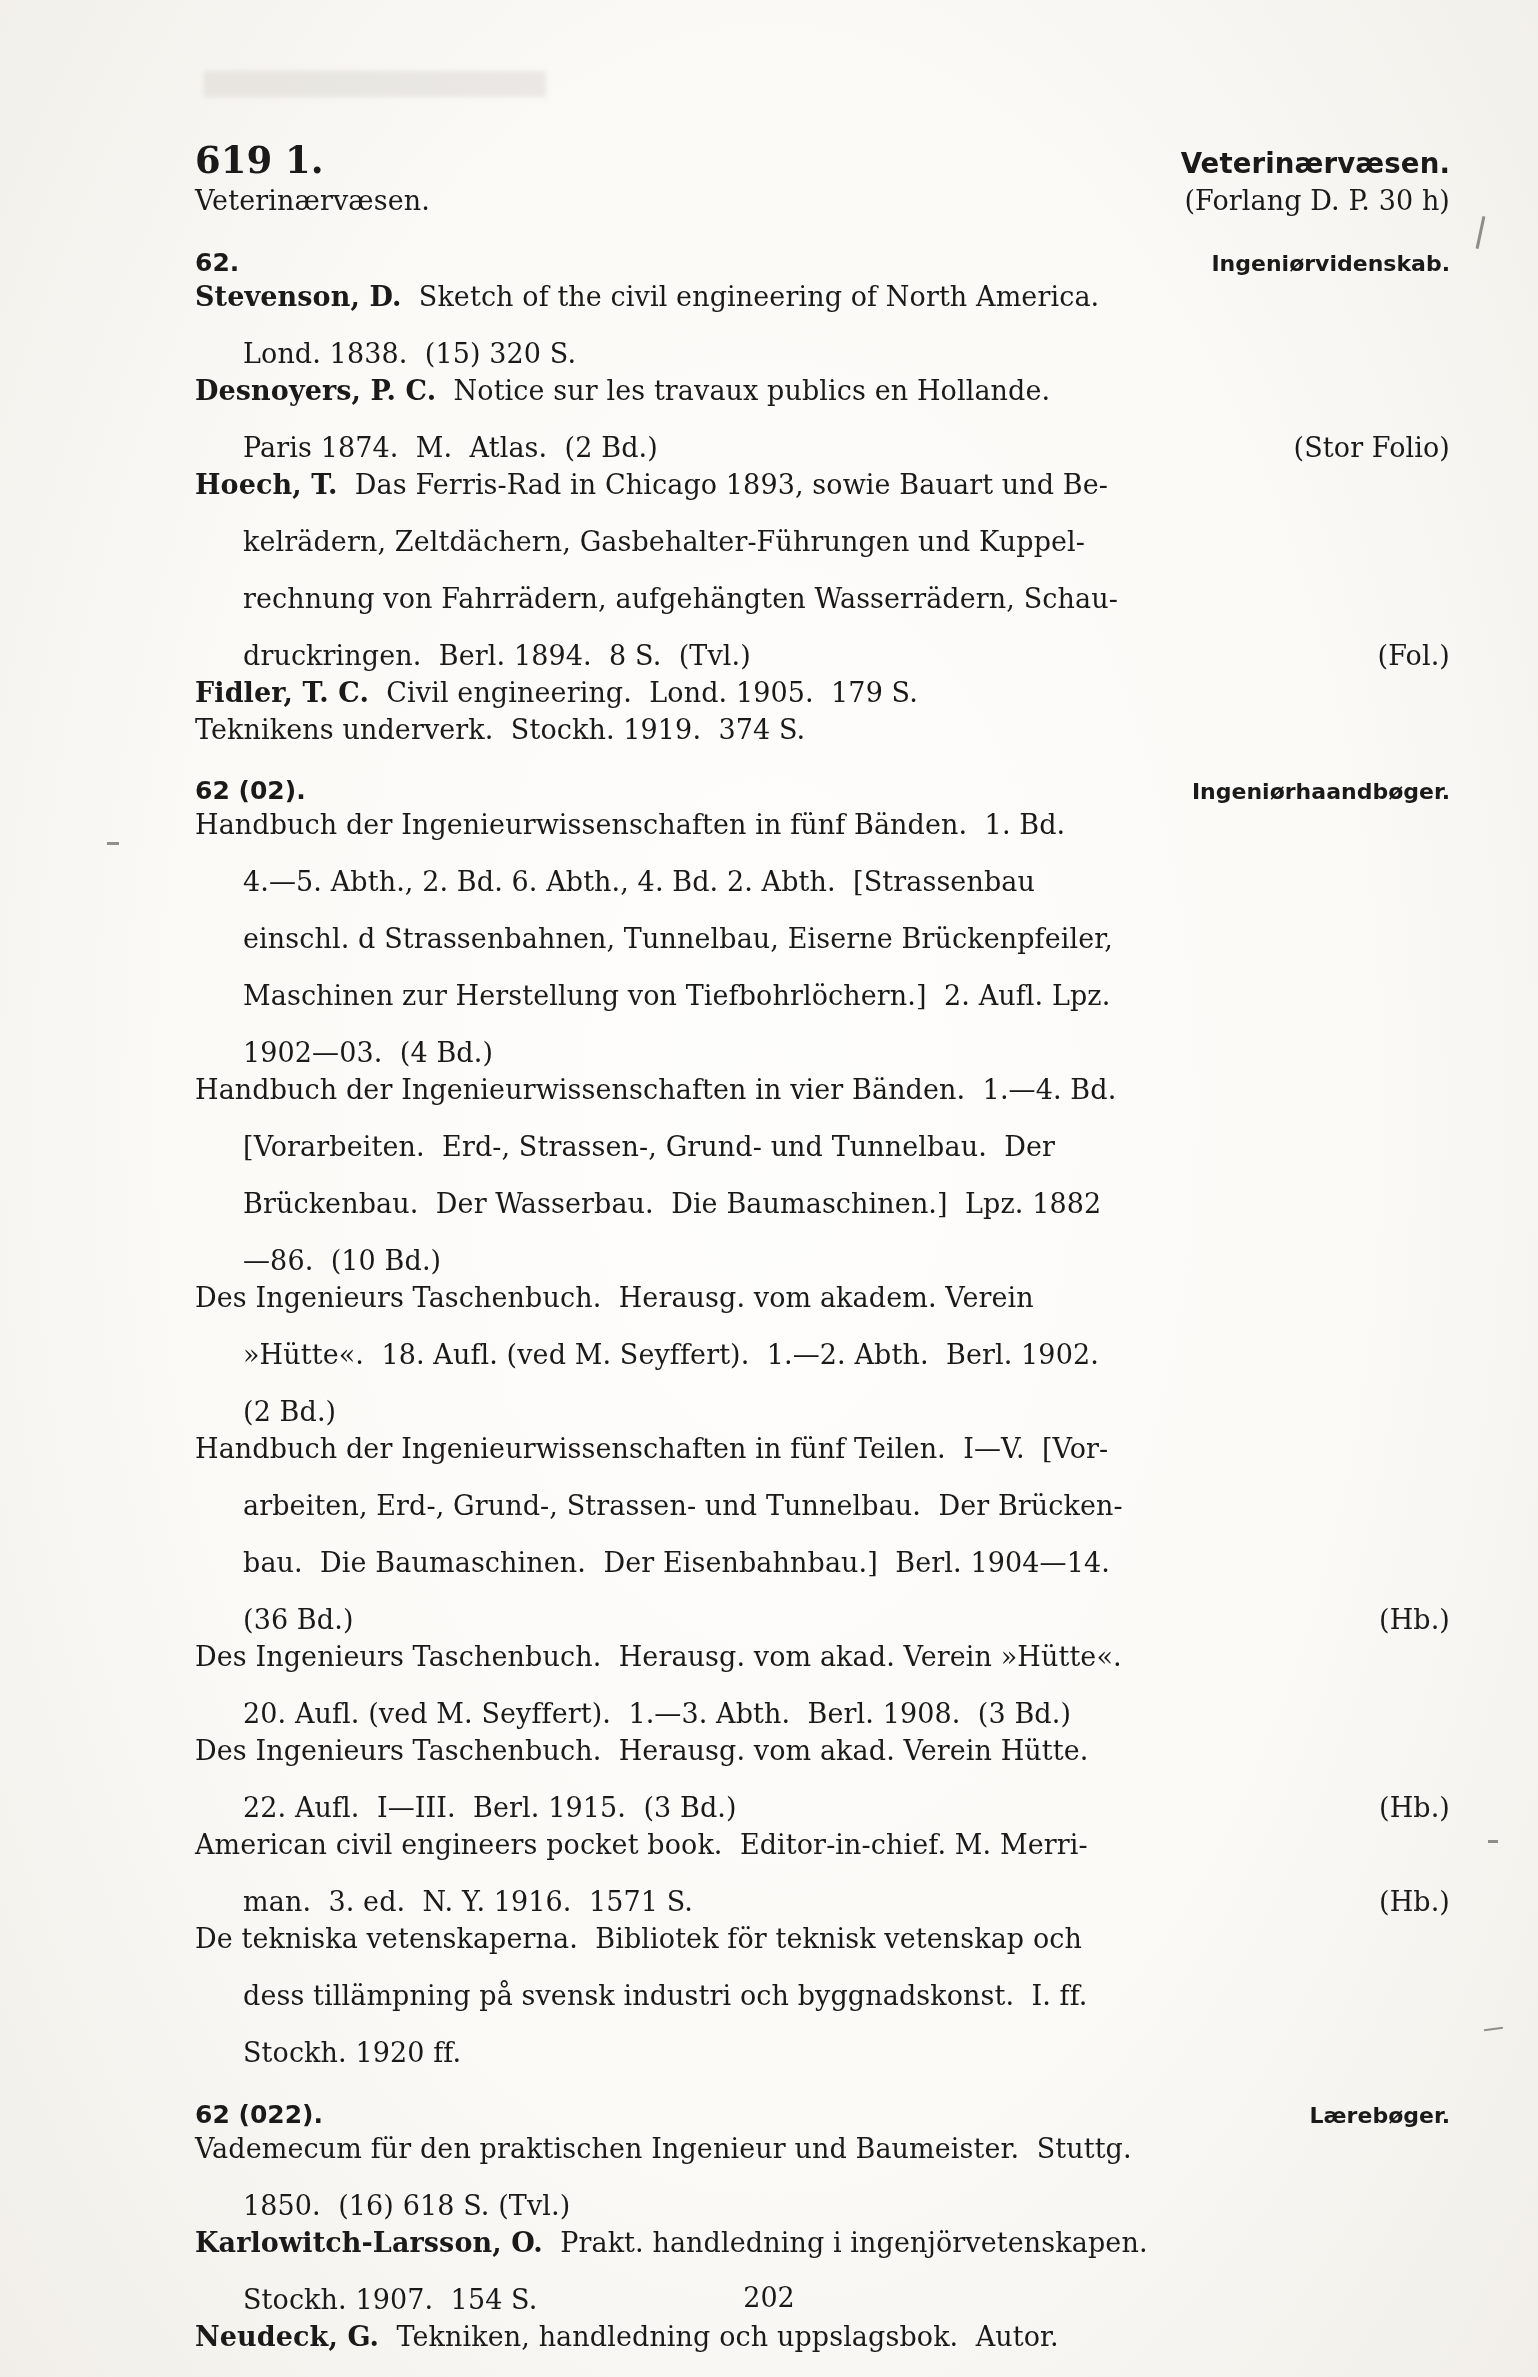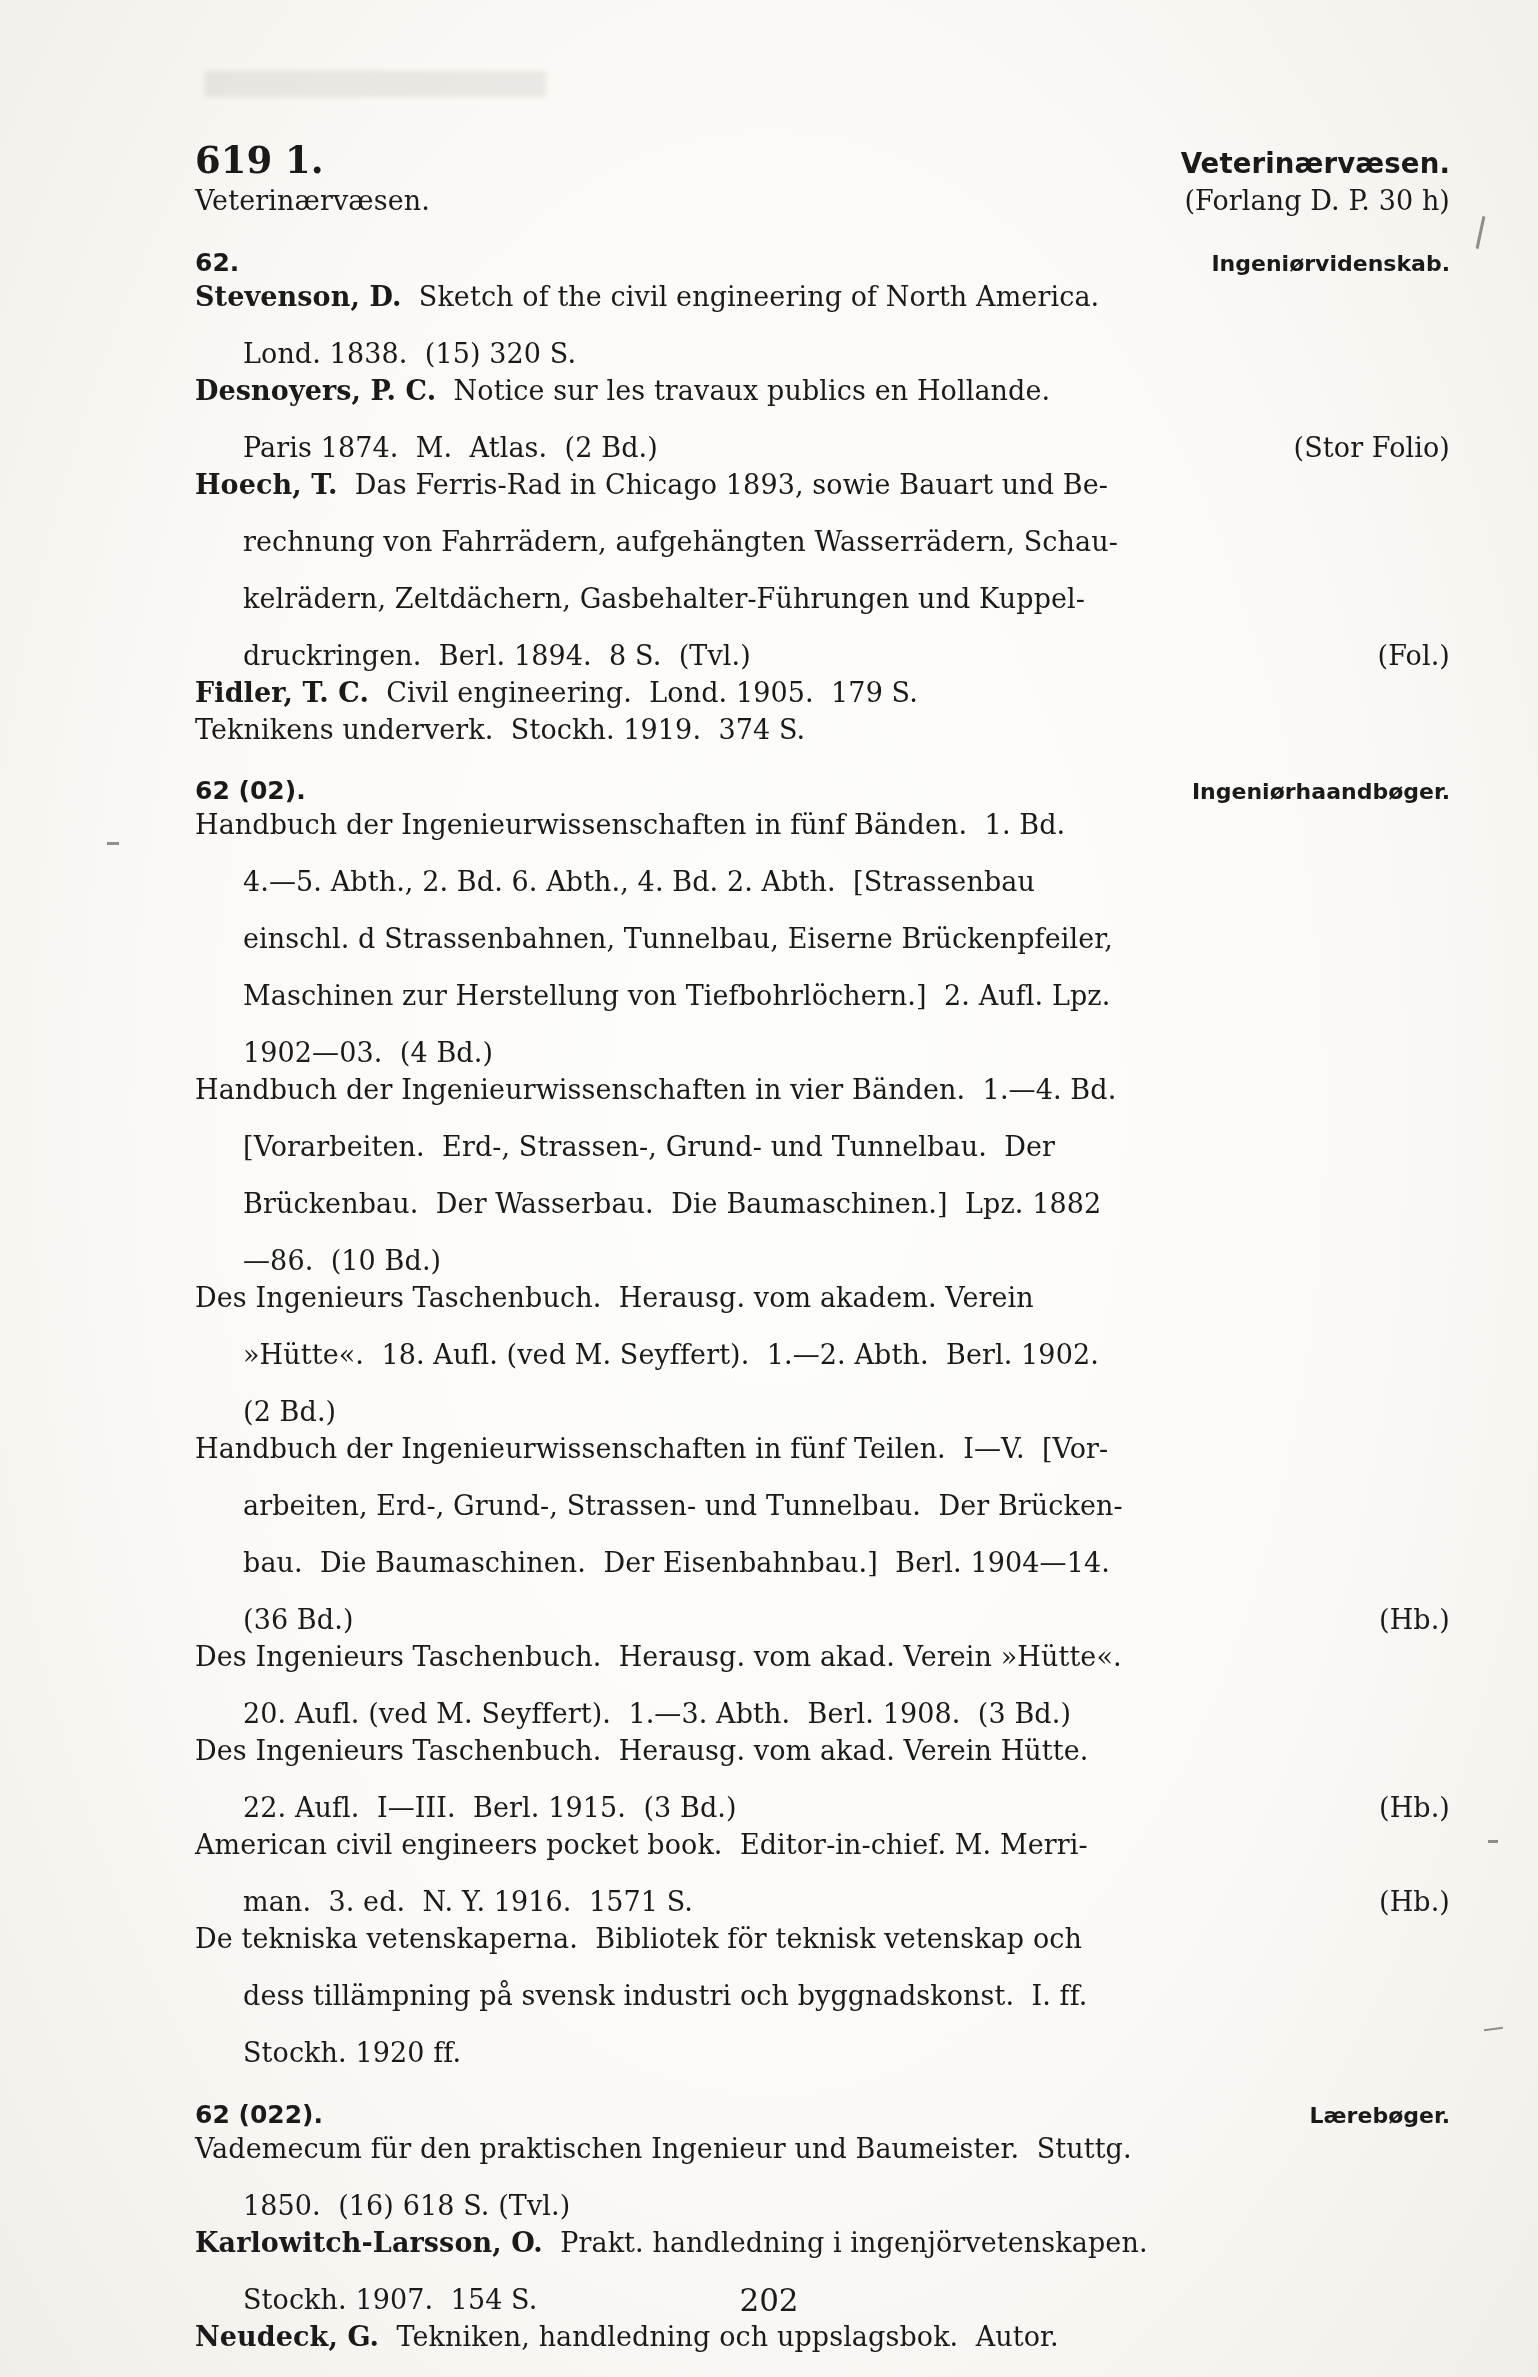--- a/index.html
+++ b/index.html
@@ -83,21 +83,21 @@
     display: flex;
     justify-content: space-between;
     align-items: baseline;
   }
   .pagenum {
     position: absolute;
     left: 0;
     right: 0;
     top: 2282px;
     text-align: center;
-    font-size: 31px;
+    font-size: 27px;
     font-family: "DejaVu Serif", serif;
   }
   
   .smudge {
     position: absolute;
     background: rgba(120,115,105,0.12);
     filter: blur(2.9px);
     pointer-events: none;
   }
   .tick {
@@ -144,22 +144,22 @@
     <div class="entry">
       <div class="line"><span class="bold">Desnoyers, P. C.</span>  Notice sur les travaux publics en Hollande.</div>
       <div class="line cont row">
         <span class="left">Paris 1874.  M.  Atlas.  (2 Bd.)</span>
         <span class="right">(Stor Folio)</span>
       </div>
     </div>
 
     <div class="entry">
       <div class="line"><span class="bold">Hoech, T.</span>  Das Ferris-Rad in Chicago 1893, sowie Bauart und Be-</div>
+      <div class="line cont">kelrädern, Zeltdächern, Gasbehalter-Führungen und Kuppel-</div>
       <div class="line cont">rechnung von Fahrrädern, aufgehängten Wasserrädern, Schau-</div>
-      <div class="line cont">kelrädern, Zeltdächern, Gasbehalter-Führungen und Kuppel-</div>
       <div class="line cont row">
         <span class="left">druckringen.  Berl. 1894.  8 S.  (Tvl.)</span>
         <span class="right">(Fol.)</span>
       </div>
     </div>
 
     <div class="entry">
       <div class="line"><span class="bold">Fidler, T. C.</span>  Civil engineering.  Lond. 1905.  179 S.</div>
     </div>
 

